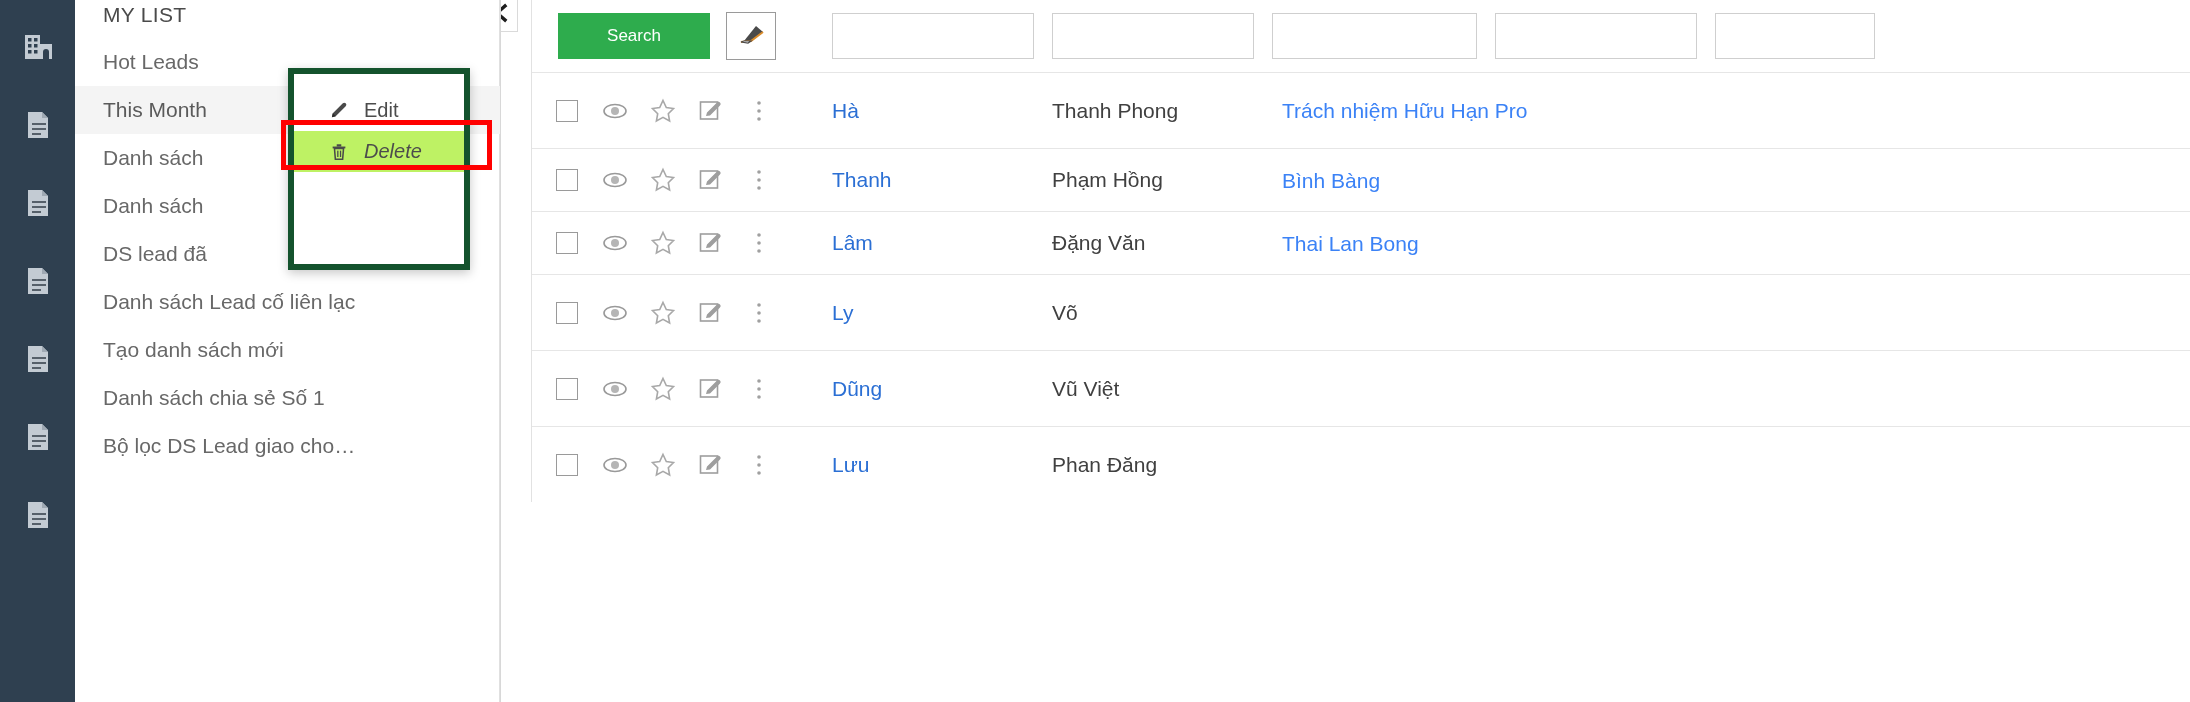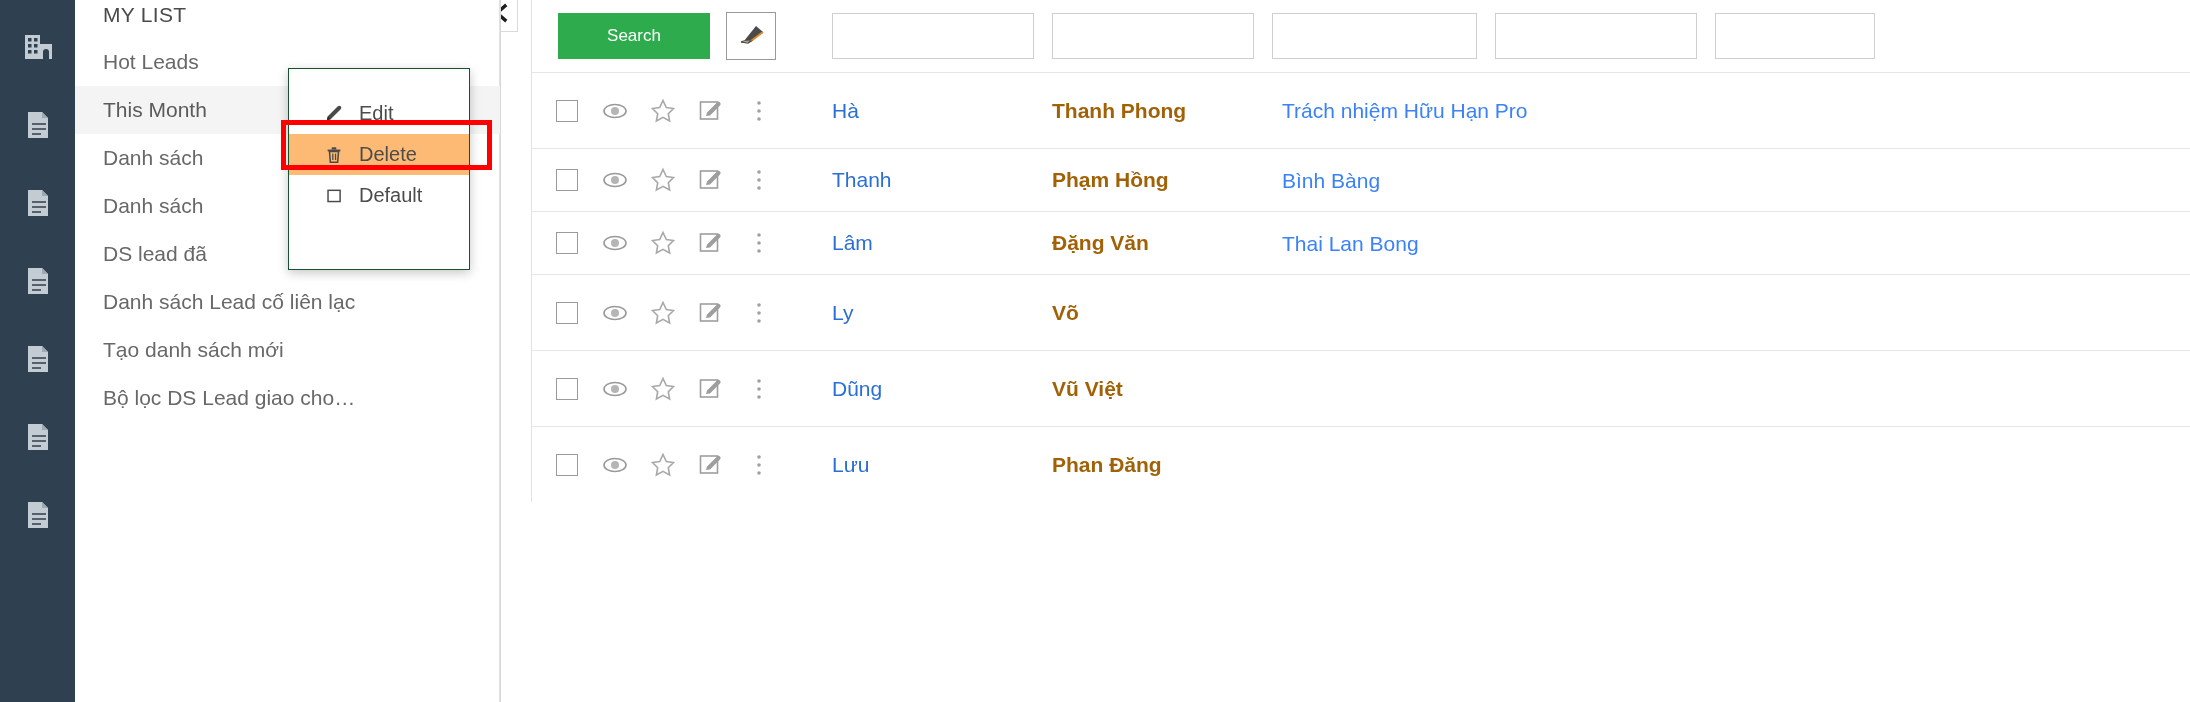--- a/index.html
+++ b/index.html
@@ -49,31 +49,31 @@
     position: absolute; right: 22px; top: 50%;
     transform: translateY(-50%);
     width: 15px; height: 9px;
   }
 
   
   .ctx-menu {
     position: absolute; left: 213px; top: 68px;
     width: 182px; height: 202px;
     background: #ffffff;
-    border: 1px solid #14532d;
+    border: 6px solid #14532d;
     box-shadow: 0 3px 10px rgba(0,0,0,.22);
     z-index: 40;
-    padding-top: 24px;
+    padding-top: 16px;
   }
   .ctx-item {
     height: 41px; display: flex; align-items: center;
     padding-left: 34px; font-size: 20px; color: #4c4c4c;
     white-space: nowrap;
   }
-  .ctx-item.hover { background: #fdba74; }
+  .ctx-item.hover { background: #bef264; font-style: italic; }
   .ctx-ico {
     width: 22px; height: 22px; margin-right: 14px;
     display: inline-flex; align-items: center; justify-content: center;
     flex: 0 0 22px;
   }
   .ctx-ico svg { display: block; }
 
   .hl-box {
     position: absolute; left: 206px; top: 120px;
     width: 211px; height: 50px;
@@ -141,21 +141,21 @@
     width: 300px; flex: 0 0 300px;
     display: flex; align-items: center; gap: 22px;
     padding-left: 22px;
   }
   .act { width: 26px; height: 26px; display: flex; align-items: center; justify-content: center; cursor: pointer; }
   .chkbox {
     width: 22px; height: 22px; border: 1px solid #9a9a9a;
     background: #fff; display: block;
   }
   .cell-first { width: 220px; flex: 0 0 220px; font-size: 21px; color: #2b6fd4; }
-  .cell-last  { width: 230px; flex: 0 0 230px; font-size: 21px; color: #a16207; font-weight: bold; }
+  .cell-last  { width: 230px; flex: 0 0 230px; font-size: 21px; color: #404040; }
   .cell-org   { width: 300px; flex: 0 0 300px; font-size: 21px; color: #3b82f6; line-height: 29px; }
   .cell-rest  { flex: 1 1 auto; }
   .link { cursor: pointer; }
 </style>
 </head>
 <body>
 
 <div class="app">
 
   <div class="rail">
@@ -267,20 +267,23 @@
         <span>Danh sách</span>
       </div>
       <div class="list-item">
         <span>DS lead đã</span>
       </div>
       <div class="list-item">
         <span>Danh sách Lead cố liên lạc</span>
       </div>
       <div class="list-item">
         <span>Tạo danh sách mới</span>
+      </div>
+      <div class="list-item">
+        <span>Danh sách chia sẻ Số 1</span>
       </div>
       <div class="list-item">
         <span>Bộ lọc DS Lead giao cho…</span>
       </div>
     </div>
 
     <div class="ctx-menu">
       <div class="ctx-item">
         <span class="ctx-ico">
           <svg viewBox="0 0 22 22" width="21" height="21">
@@ -298,28 +301,20 @@
             <rect x="8.5" y="2.5" width="5" height="2.5" fill="#4a4a4a"></rect>
             <path d="M6 7 h10 l-1 12 H7 z" fill="none" stroke="#4a4a4a" stroke-width="1.7"></path>
             <rect x="9" y="9.5" width="1.4" height="7" fill="#4a4a4a"></rect>
             <rect x="12" y="9.5" width="1.4" height="7" fill="#4a4a4a"></rect>
           </svg>
         </span>
         <span>Delete</span>
       </div>
 
 
-      <div class="ctx-item">
-        <span class="ctx-ico">
-          <svg viewBox="0 0 22 22" width="19" height="19">
-            <rect x="3.5" y="5" width="14" height="13" fill="none" stroke="#4a4a4a" stroke-width="1.7"></rect>
-          </svg>
-        </span>
-        <span>Default</span>
-      </div>
     </div>
 
     <div class="hl-box"></div>
   </div>
 
   <div class="main">
 
     <div class="collapse-handle">
       <span>
         <svg viewBox="0 0 20 20" width="20" height="20">

